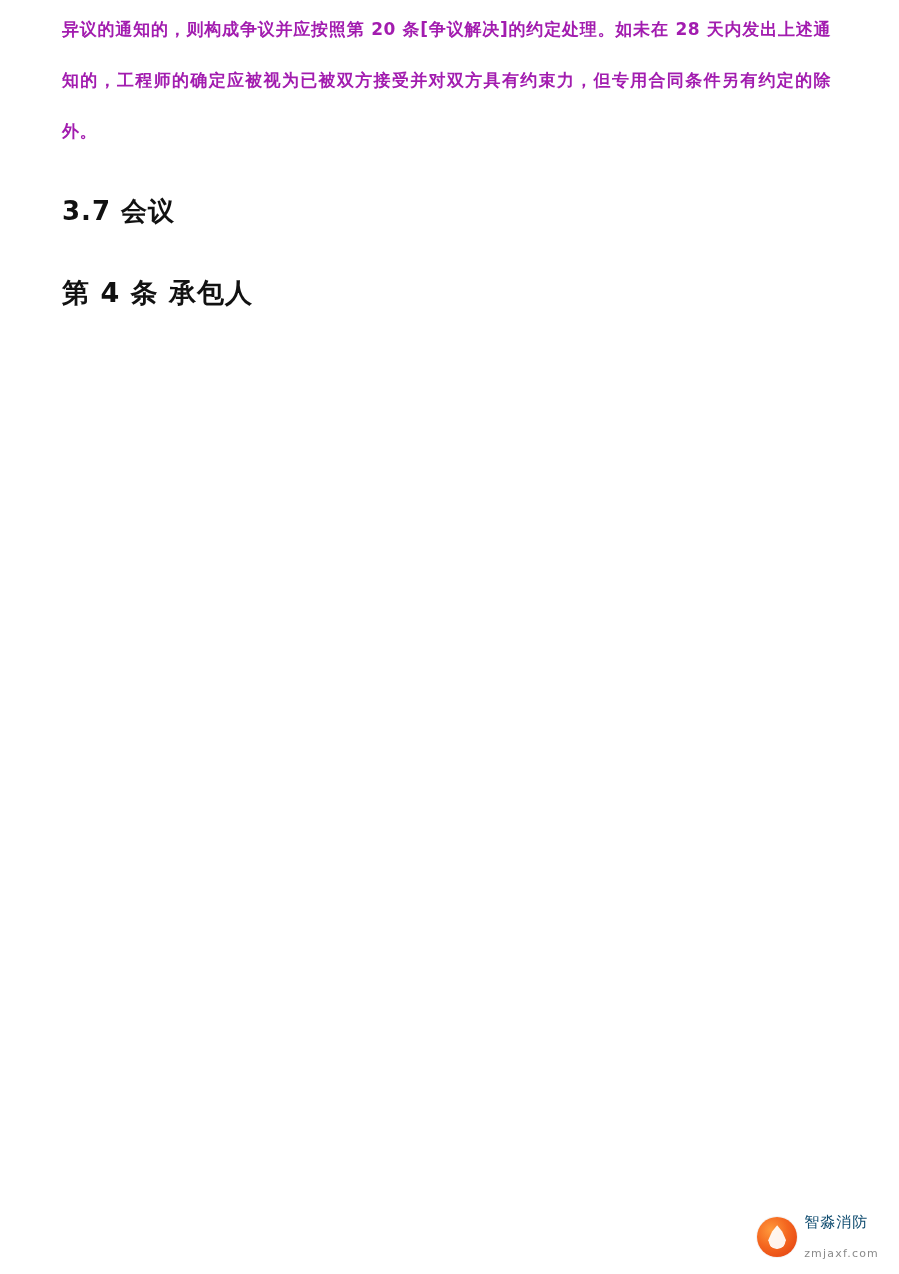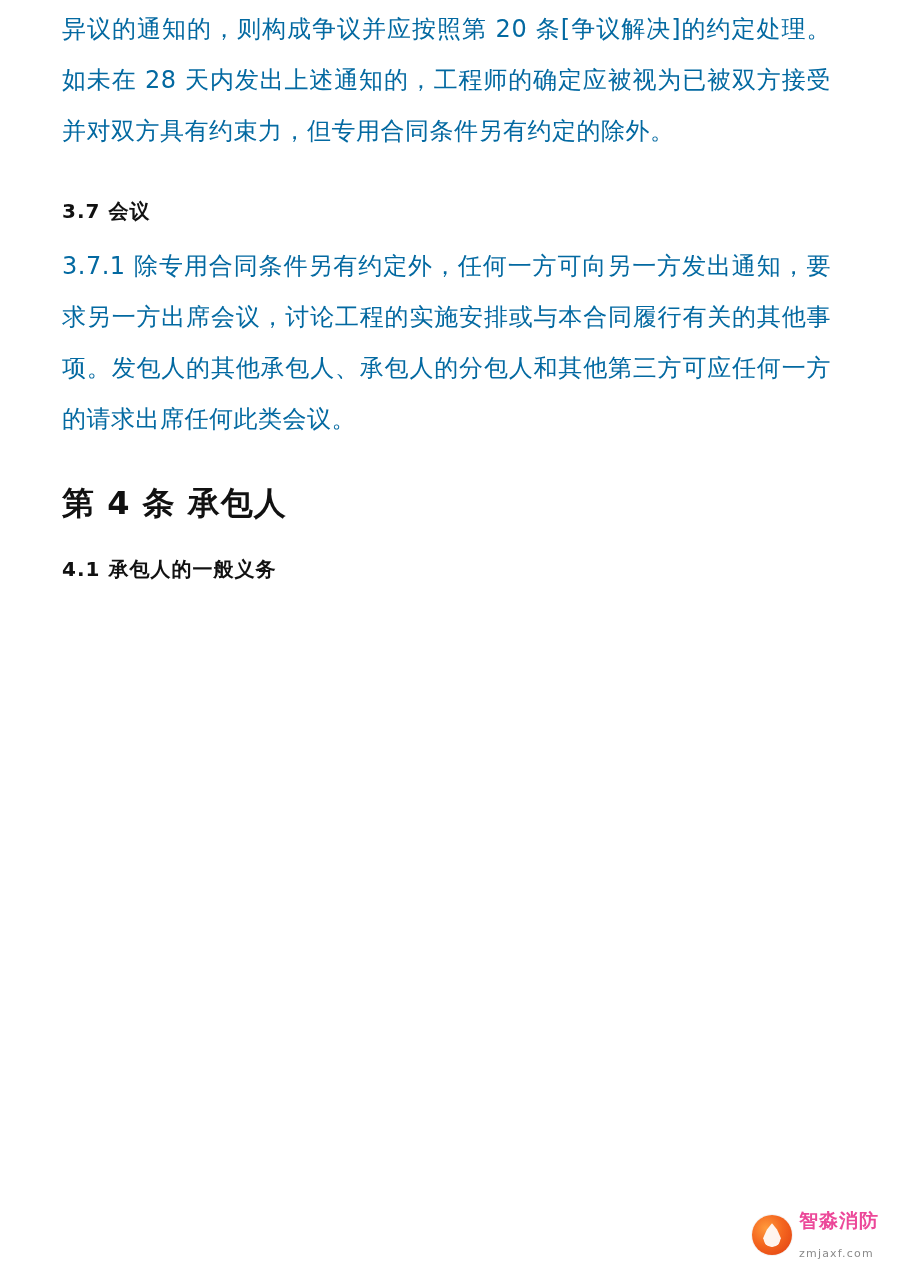--- a/index.html
+++ b/index.html
@@ -15,45 +15,45 @@
     color: #1a1a1a;
     overflow: hidden;
   }
   .page {
     position: absolute;
     inset: 0;
     padding: 0 68px 0 62px;
     box-sizing: border-box;
   }
   .para {
-    font-size: 24px;
+    font-size: 17px;
     line-height: 51px;
     letter-spacing: 0.5px;
     text-align: justify;
     text-justify: inter-character;
     margin: 0 0 6px 0;
-    color: #0369a1;
-    font-weight: 400;
+    color: #a21caf;
+    font-weight: 700;
   }
   .para.first {
     margin-top: 4px;
   }
   .para.indent {
     text-indent: 52px;
   }
   .heading1 {
-    font-size: 32px;
+    font-size: 27px;
     line-height: 52px;
     font-weight: 700;
     letter-spacing: 1px;
     margin: 18px 0 6px 0;
     color: #111111;
   }
   .heading2 {
-    font-size: 20px;
+    font-size: 26px;
     line-height: 52px;
     font-weight: 700;
     letter-spacing: 1px;
     margin: 14px 0 4px 0;
     color: #111111;
   }
   .spacer-sm { height: 8px; }
 
   
   .watermark {
@@ -85,23 +85,23 @@
     clip-path: polygon(50% 0%, 78% 26%, 100% 62%, 84% 96%, 50% 100%, 16% 96%, 0% 62%, 22% 26%);
     opacity: 0.92;
   }
   .wm-text {
     display: flex;
     flex-direction: column;
     justify-content: center;
     line-height: 1.05;
   }
   .wm-title {
-    font-size: 19px;
-    font-weight: 700;
-    color: #ec4899;
+    font-size: 15px;
+    font-weight: 400;
+    color: #0c4a6e;
     letter-spacing: 1px;
   }
   .wm-sub {
     font-size: 11px;
     color: #8a8a8a;
     letter-spacing: 1.2px;
     margin-top: 18px;
   }
 </style>
 </head>
@@ -109,28 +109,26 @@
 
 <div class="page">
 
   <p class="para first">异议的通知的，则构成争议并应按照第 20 条[争议解决]的约定处理。如未在 28 天内发出上述通知的，工程师的确定应被视为已被双方接受并对双方具有约束力，但专用合同条件另有约定的除外。</p>
 
 
   <div class="spacer-sm"></div>
 
   <h2 class="heading2">3.7  会议</h2>
 
-  <p class="para">3.7.1 除专用合同条件另有约定外，任何一方可向另一方发出通知，要求另一方出席会议，讨论工程的实施安排或与本合同履行有关的其他事项。发包人的其他承包人、承包人的分包人和其他第三方可应任何一方的请求出席任何此类会议。</p>
 
 
   <div class="spacer-sm"></div>
 
   <h1 class="heading1">第 4 条  承包人</h1>
 
-  <h2 class="heading2">4.1  承包人的一般义务</h2>
 
 
 </div>
 
 <div class="watermark">
   <div class="wm-logo"></div>
   <div class="wm-text">
     <span class="wm-title">智淼消防</span>
     <span class="wm-sub">zmjaxf.com</span>
   </div>

